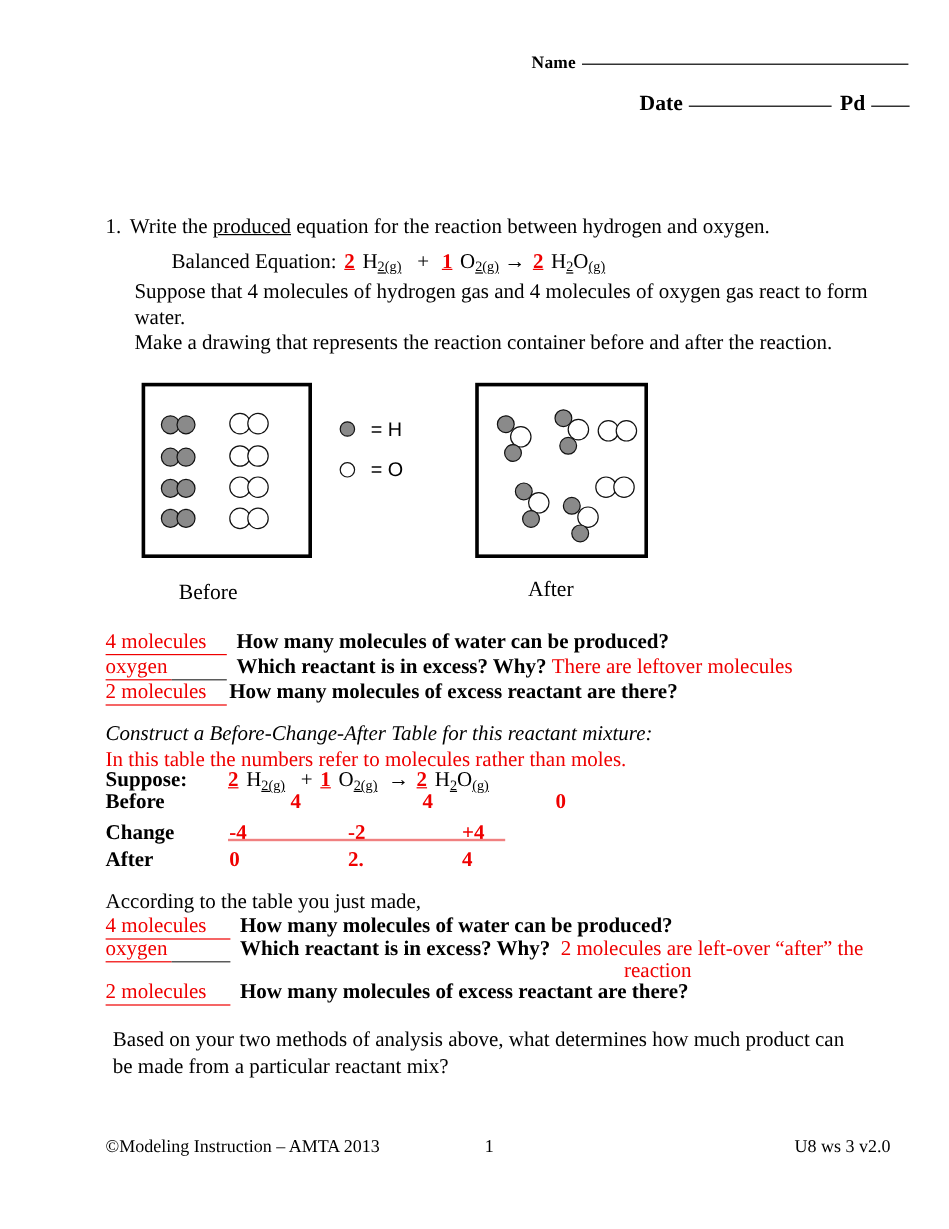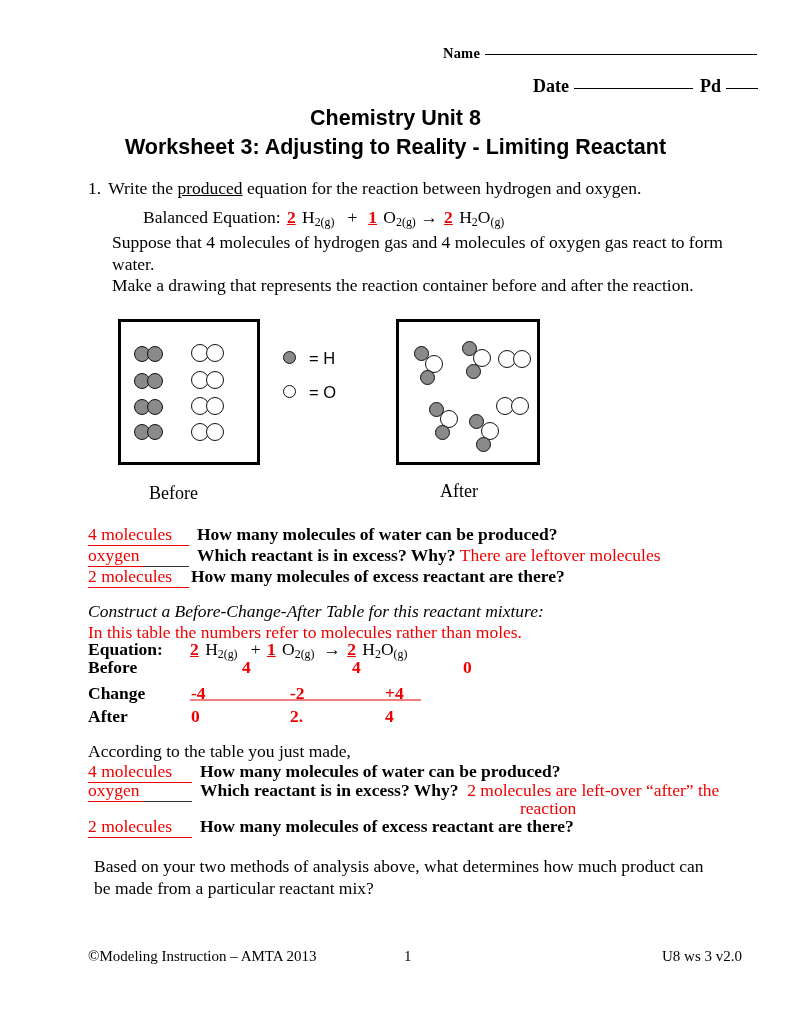--- a/index.html
+++ b/index.html
@@ -85,21 +85,21 @@
     font-size: 17.5px;
     white-space: nowrap;
   }
   .red { color: #ef0000; }
   .coef {
     color: #ef0000;
     font-weight: bold;
     text-decoration: underline;
     margin: 0 2px;
   }
-  sub { font-size: 0.68em; vertical-align: -0.25em; }
+  sub { font-size: 0.68em; vertical-align: -0.25em; text-decoration: underline; }
 
   .para {
     position: absolute;
     left: 112px;
     font-size: 17.5px;
     line-height: 21.5px;
     width: 615px;
   }
   .p-suppose { top: 232px; }
   .p-make { top: 275px; }
@@ -271,24 +271,20 @@
 
 <div class="page">
 
   <div class="hdr-name">
     <span>Name</span><span class="rule"></span>
   </div>
   <div class="hdr-date">
     <span>Date</span><span class="rule-date"></span><span>Pd</span><span class="rule-pd"></span>
   </div>
 
-  <div class="title-block">
-    <div>Chemistry Unit 8</div>
-    <div>Worksheet 3:  Adjusting to Reality - Limiting Reactant</div>
-  </div>
 
   <div class="q1">
     <span class="num">1.</span><span>Write the </span><span class="u">produced</span><span> equation for the reaction between hydrogen and oxygen.</span>
   </div>
 
   <div class="bal-eq">
     <span>Balanced Equation:</span>
     <span class="coef">2</span>
     <span>H<sub>2(g)</sub></span>
     &nbsp;&nbsp;<span>+</span>&nbsp;
@@ -371,21 +367,21 @@
   </div>
 
   <div class="ansline" id="ans3">
     <span class="blank" style="width:101px;">2 molecules</span><span class="qtext" style="margin-left:2px;">How many molecules of excess reactant are there?</span>
   </div>
 
   <div class="bca-intro" id="bca-italic">Construct a Before-Change-After Table for this reactant mixture:</div>
   <div class="bca-intro" id="bca-note">In this table the numbers refer to molecules rather than moles.</div>
 
   <div class="bca-row" id="row-equation">
-    <span class="bca-label">Equation:</span>
+    <span class="bca-label">Suppose:</span>
     <span class="bca-eq">
       <span class="coef">2</span>
       H<sub>2(g)</sub>&nbsp;&nbsp;&nbsp;+
       <span class="coef">1</span>
       O<sub>2(g)</sub>&nbsp;&nbsp;→
       <span class="coef">2</span>
       H<sub>2</sub>O<sub>(g)</sub>
     </span>
   </div>
 

